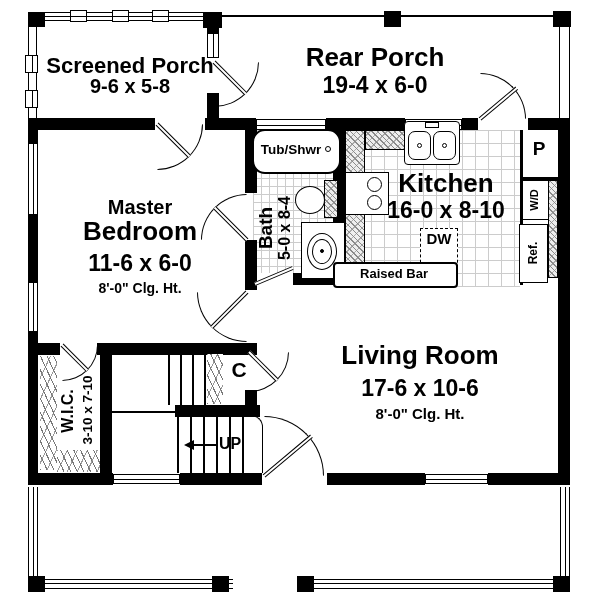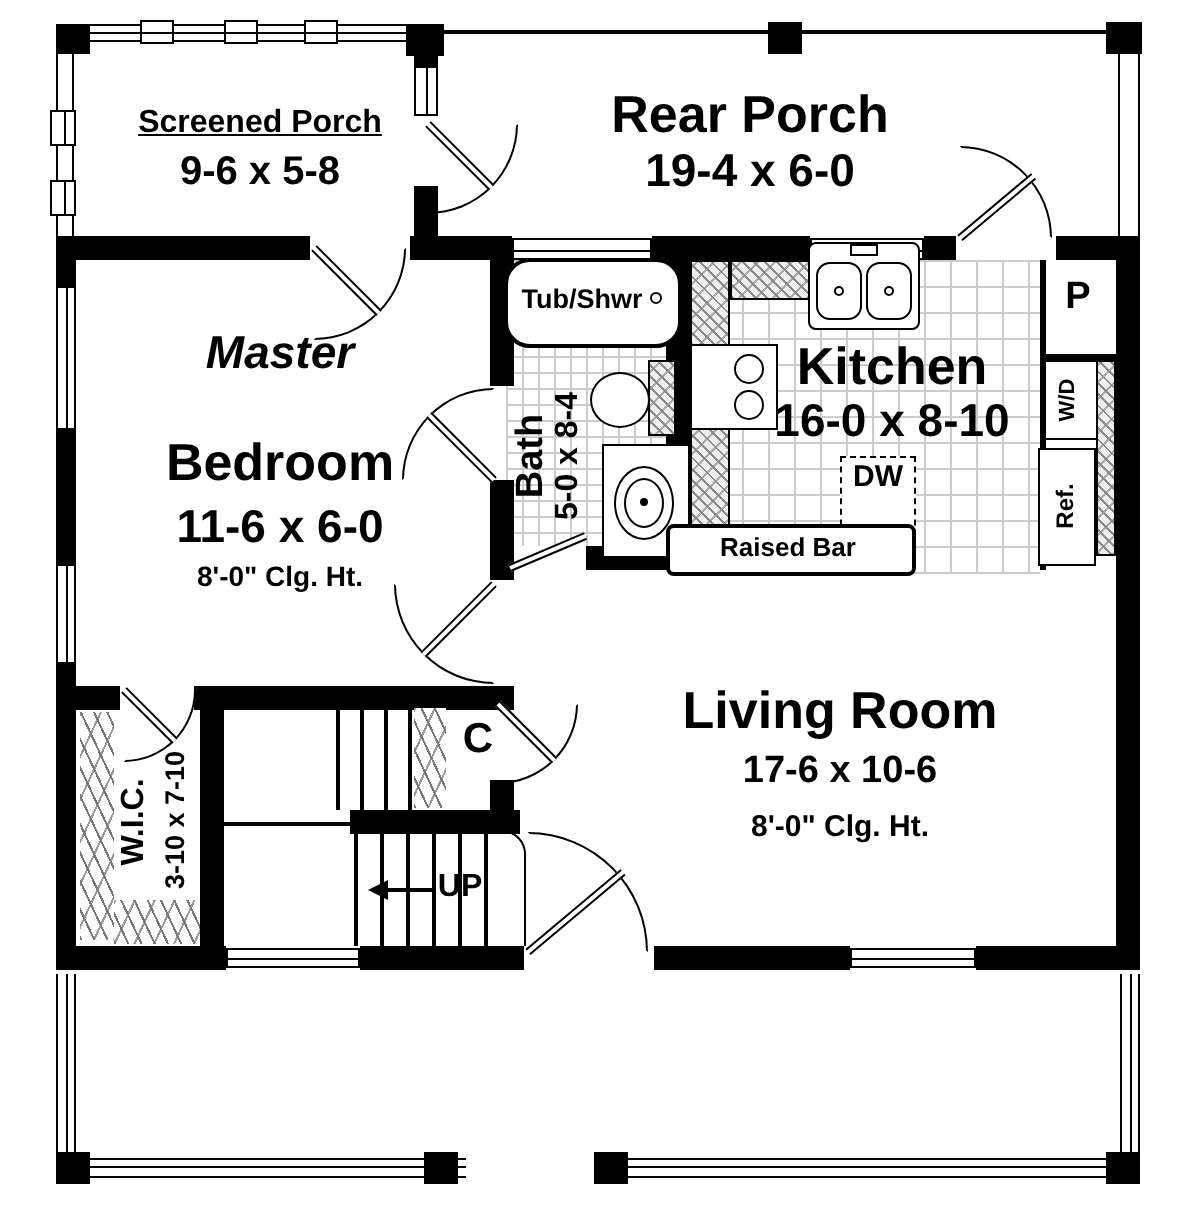--- a/index.html
+++ b/index.html
@@ -192,39 +192,39 @@
 
   <div class="rail3v" style="left:28px;top:487px;width:10px;height:103px;"></div>
   <div class="rail3v" style="left:560px;top:487px;width:10px;height:103px;"></div>
   <div class="rail3h" style="left:28px;top:579px;width:205px;height:10px;"></div>
   <div class="rail3h" style="left:298px;top:579px;width:272px;height:10px;"></div>
   <div class="post" style="left:28px;top:576px;width:17px;height:16px;"></div>
   <div class="post" style="left:212px;top:576px;width:17px;height:16px;"></div>
   <div class="post" style="left:297px;top:576px;width:17px;height:16px;"></div>
   <div class="post" style="left:553px;top:576px;width:17px;height:16px;"></div>
 
-  <div class="lbl" style="left:130px;top:54px;font-size:16px;text-decoration:underline;">Screened Porch</div>
+  <div class="lbl" style="left:130px;top:54px;font-size:22px;">Screened Porch</div>
   <div class="lbl" style="left:130px;top:76px;font-size:20px;">9-6 x 5-8</div>
 
   <div class="lbl" style="left:375px;top:44px;font-size:26px;">Rear Porch</div>
   <div class="lbl" style="left:375px;top:73px;font-size:23px;">19-4 x 6-0</div>
 
-  <div class="lbl" style="left:140px;top:164px;font-size:23px;font-style:italic;">Master</div>
+  <div class="lbl" style="left:140px;top:197px;font-size:20px;">Master</div>
   <div class="lbl" style="left:140px;top:218px;font-size:26px;">Bedroom</div>
   <div class="lbl" style="left:140px;top:251px;font-size:23px;">11-6 x 6-0</div>
   <div class="lbl" style="left:140px;top:281px;font-size:14px;">8'-0" Clg. Ht.</div>
 
   <div class="lbl rot" style="left:266px;top:228px;font-size:19px;">Bath</div>
   <div class="lbl rot" style="left:285px;top:228px;font-size:16px;">5-0 x 8-4</div>
 
   <div class="lbl" style="left:446px;top:170px;font-size:26px;">Kitchen</div>
   <div class="lbl" style="left:446px;top:198px;font-size:23px;">16-0 x 8-10</div>
 
   <div class="lbl" style="left:420px;top:342px;font-size:26px;">Living Room</div>
-  <div class="lbl" style="left:420px;top:376px;font-size:19px;">17-6 x 10-6</div>
+  <div class="lbl" style="left:420px;top:376px;font-size:23px;">17-6 x 10-6</div>
   <div class="lbl" style="left:420px;top:406px;font-size:15px;">8'-0" Clg. Ht.</div>
 
   <div class="lbl rot" style="left:68px;top:411px;font-size:16px;">W.I.C.</div>
   <div class="lbl rot" style="left:88px;top:410px;font-size:13.5px;">3-10 x 7-10</div>
 
   <div class="lbl" style="left:239px;top:359px;font-size:21px;">C</div>
 
 
 </div>
 

